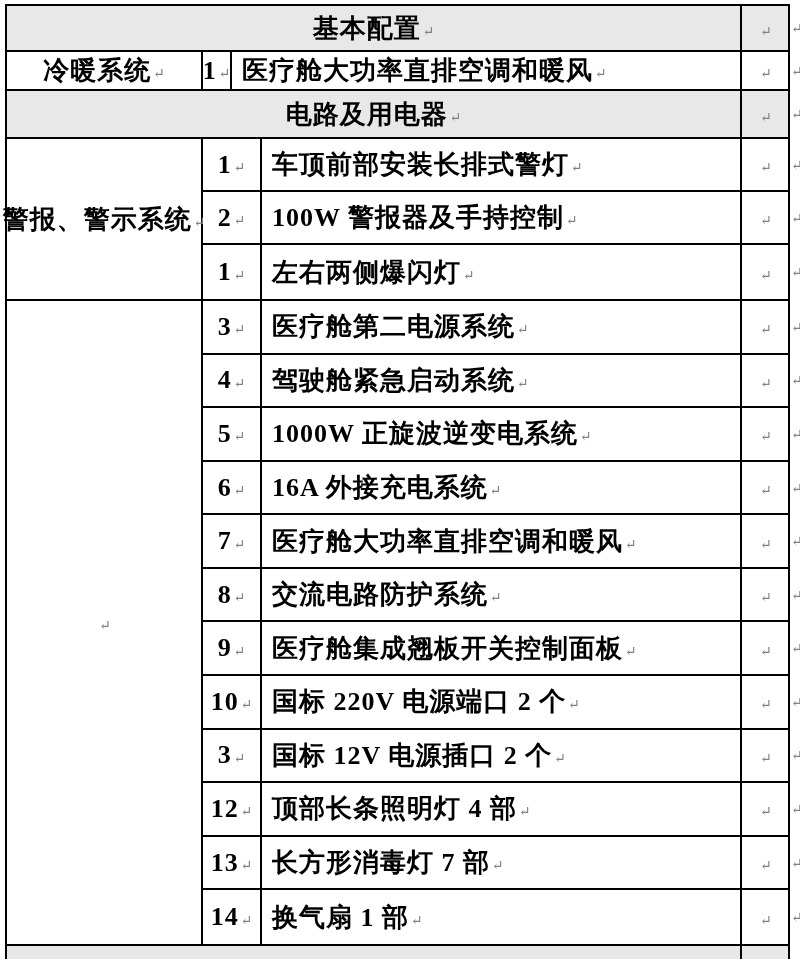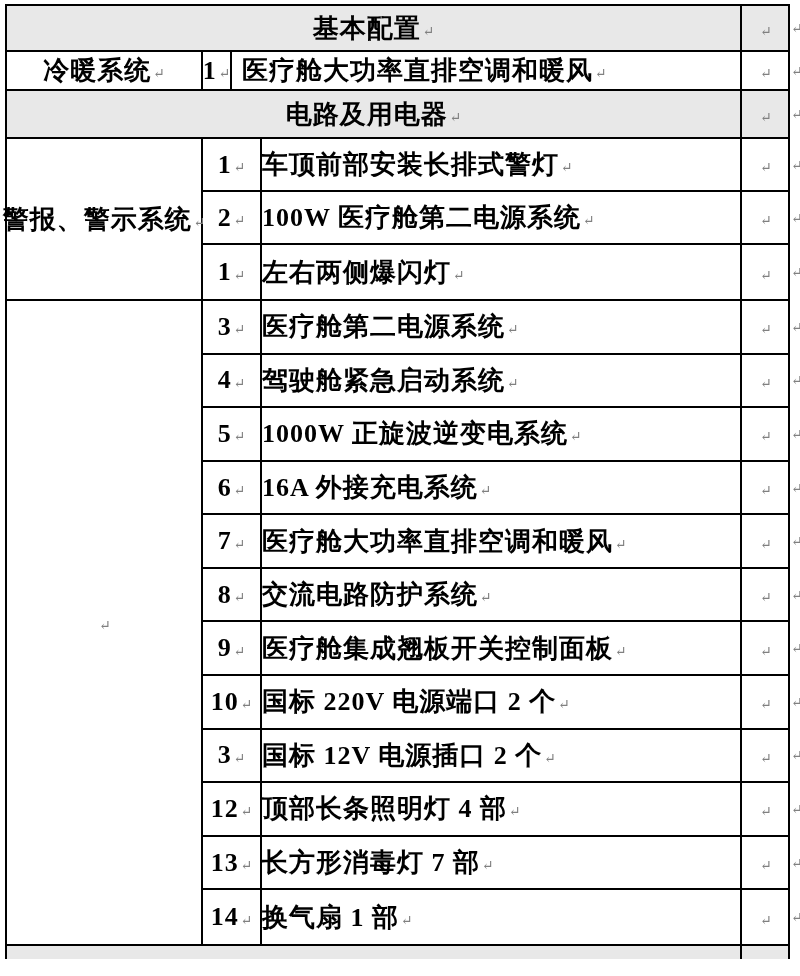--- a/index.html
+++ b/index.html
@@ -18,21 +18,21 @@
   .sect-rows{flex:1;display:flex;flex-direction:column;min-width:0;}
   .srow{display:flex;border-bottom:2px solid #000;position:relative;box-sizing:border-box;}
   .srow:last-child{border-bottom:none;}
   .cell{box-sizing:border-box;display:flex;align-items:center;min-width:0;}
   .br{border-right:2px solid #000;}
   .center{justify-content:center;}
   .gray{background:#e8e8e8;}
   .label-cell{width:196px;flex:none;}
   .num1{width:29px;flex:none;justify-content:center;}
   .num2{width:59px;flex:none;justify-content:center;}
-  .desc{flex:1;}
+  .desc{flex:1;padding-left:10px;}
   .desc.tight{padding-left:10px;}
   .narrow{width:46px;flex:none;justify-content:center;}
   .main{flex:1;}
   .txt{font-size:26px;letter-spacing:1px;white-space:nowrap;}
   .mark{
     font-size:14px;color:#808080;font-weight:normal;letter-spacing:0;
     margin-left:2px;position:relative;top:3px;flex:none;
   }
   .outer-mark{
     position:absolute;right:-15px;top:50%;transform:translateY(-50%);
@@ -111,21 +111,21 @@
           <span class="mark">↵</span>
         </div>
         <span class="outer-mark">↵</span>
       </div>
       <div class="srow h-a2">
         <div class="cell num2 br">
           <span class="txt">2</span>
           <span class="mark">↵</span>
         </div>
         <div class="cell desc br">
-          <span class="txt">100W 医疗舱第二电源系统</span>
+          <span class="txt">100W 警报器及手持控制</span>
           <span class="mark">↵</span>
         </div>
         <div class="cell narrow">
           <span class="mark">↵</span>
         </div>
         <span class="outer-mark">↵</span>
       </div>
       <div class="srow h-a3">
         <div class="cell num2 br">
           <span class="txt">1</span>

